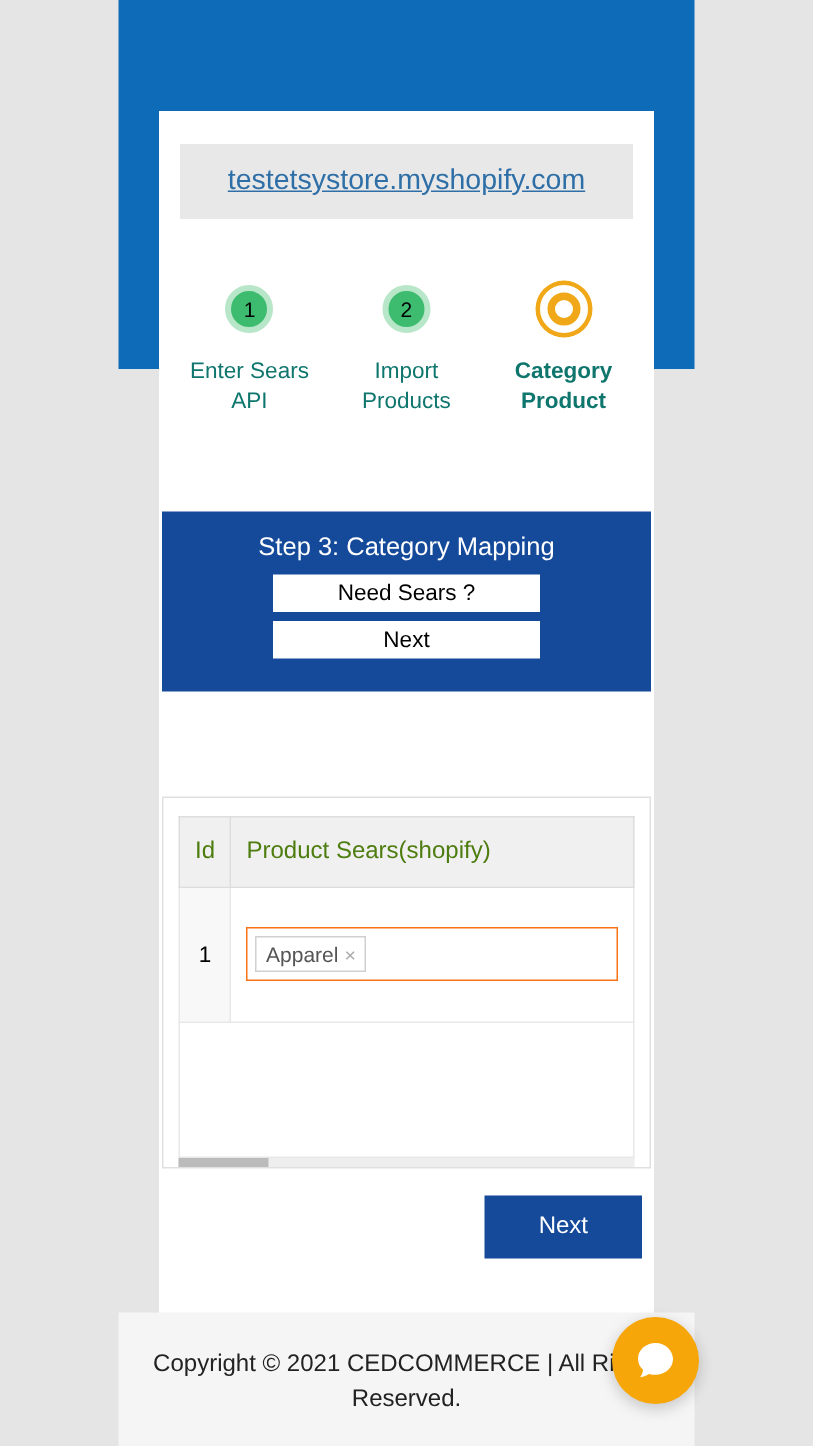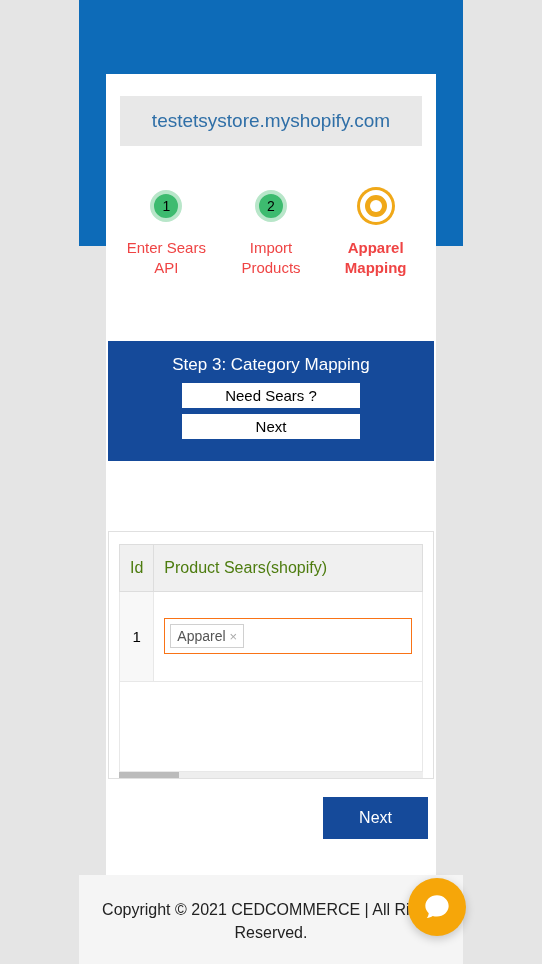--- a/index.html
+++ b/index.html
@@ -35,20 +35,21 @@
       top: 74px;
       padding-bottom: 40px;
     }
     .store-url-box {
       background: #e8e8e8;
       margin: 22px 14px 0;
       padding: 14px 22px;
       text-align: center;
       color: #2f6fa7;
       font-size: 19px;
+      text-decoration: underline;
     }
     .steps-row {
       display: flex;
       justify-content: space-around;
       margin-top: 44px;
       padding: 0 8px;
     }
     .step {
       display: flex;
       flex-direction: column;
@@ -81,21 +82,21 @@
       content: '';
       position: absolute;
       width: 12px;
       height: 12px;
       background: #fff;
       border-radius: 50%;
     }
     .step-label {
       text-align: center;
       font-size: 15px;
-      color: #ef4444;
+      color: #0f766e;
       line-height: 1.35;
     }
     .step-label.active {
       font-weight: 600;
     }
     .step3-panel {
       background: #154a9a;
       margin: 62px 2px 0;
       padding: 14px 28px 16px;
     }
@@ -246,21 +247,21 @@
       <div class="step-label">Enter Sears API</div>
     </div>
     <div class="step">
       <div class="step-circle green">
         <span>2</span>
       </div>
       <div class="step-label">Import Products</div>
     </div>
     <div class="step">
       <div class="step-circle yellow"></div>
-      <div class="step-label active">Apparel Mapping</div>
+      <div class="step-label active">Category Product</div>
     </div>
   </div>
 
   <div class="step3-panel">
     <div class="step3-title">Step 3: Category Mapping</div>
     <button class="panel-button">Need Sears ?</button>
     <button class="panel-button">Next</button>
   </div>
 
   <div class="table-wrapper">

